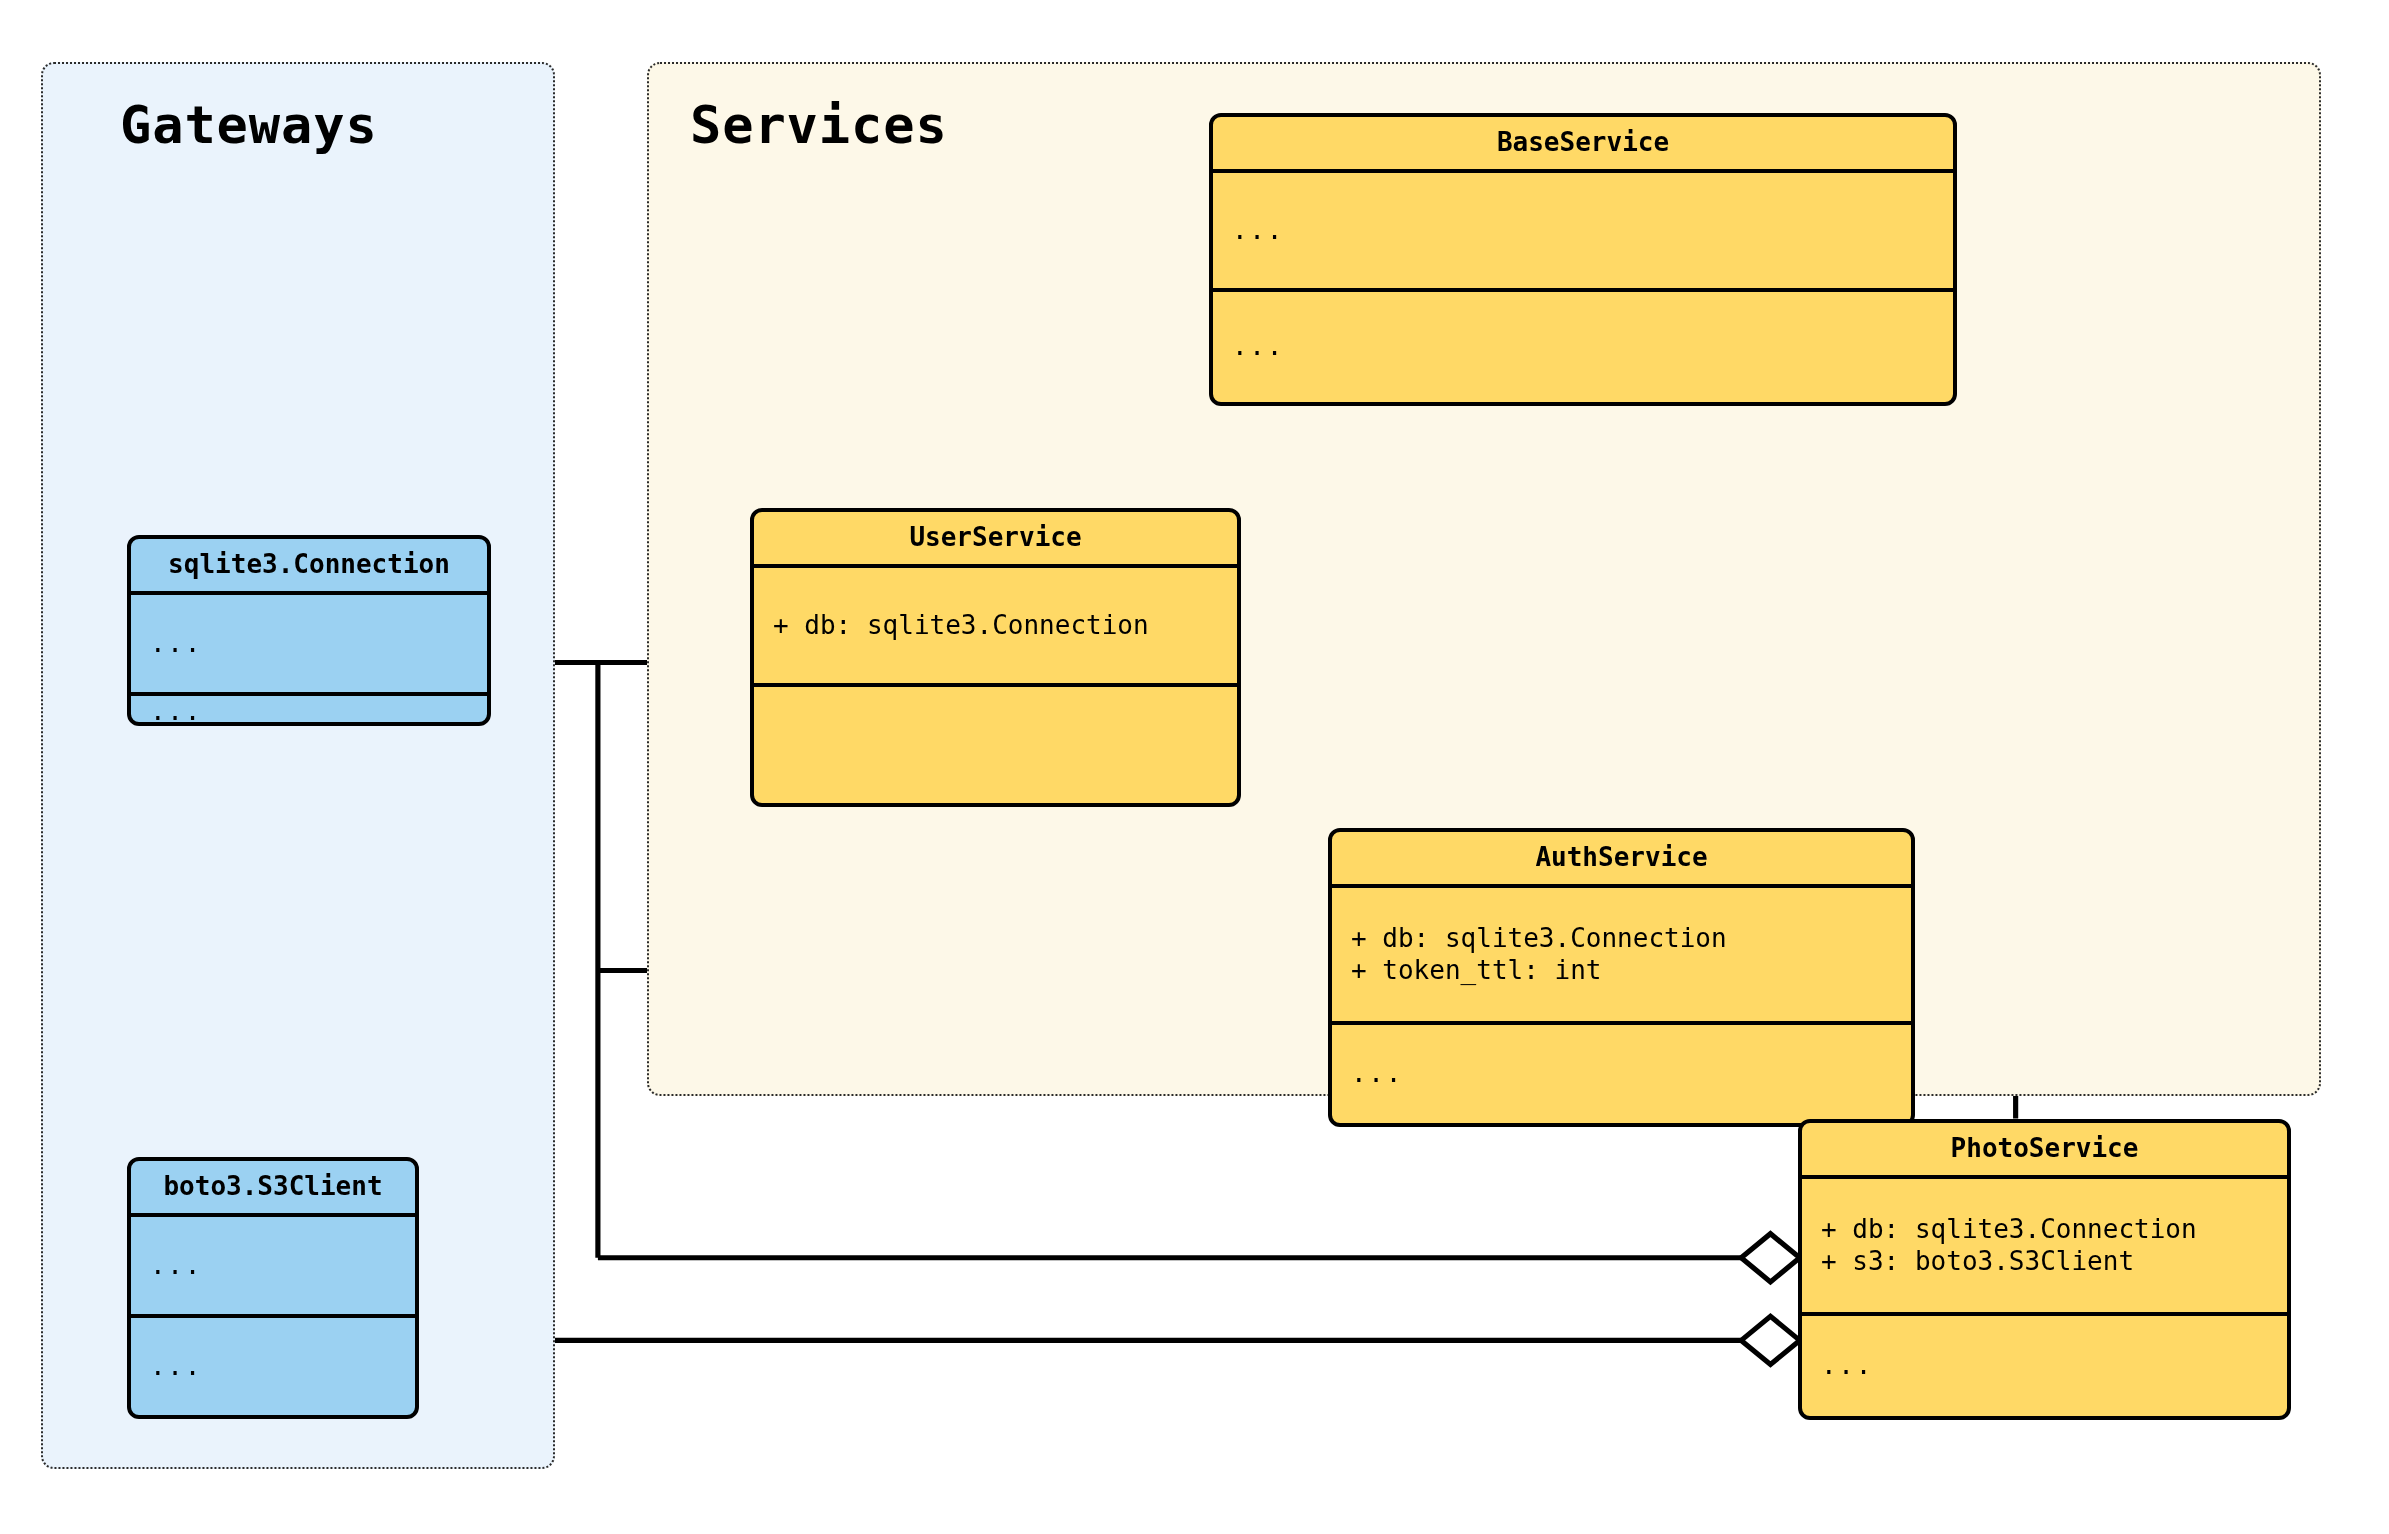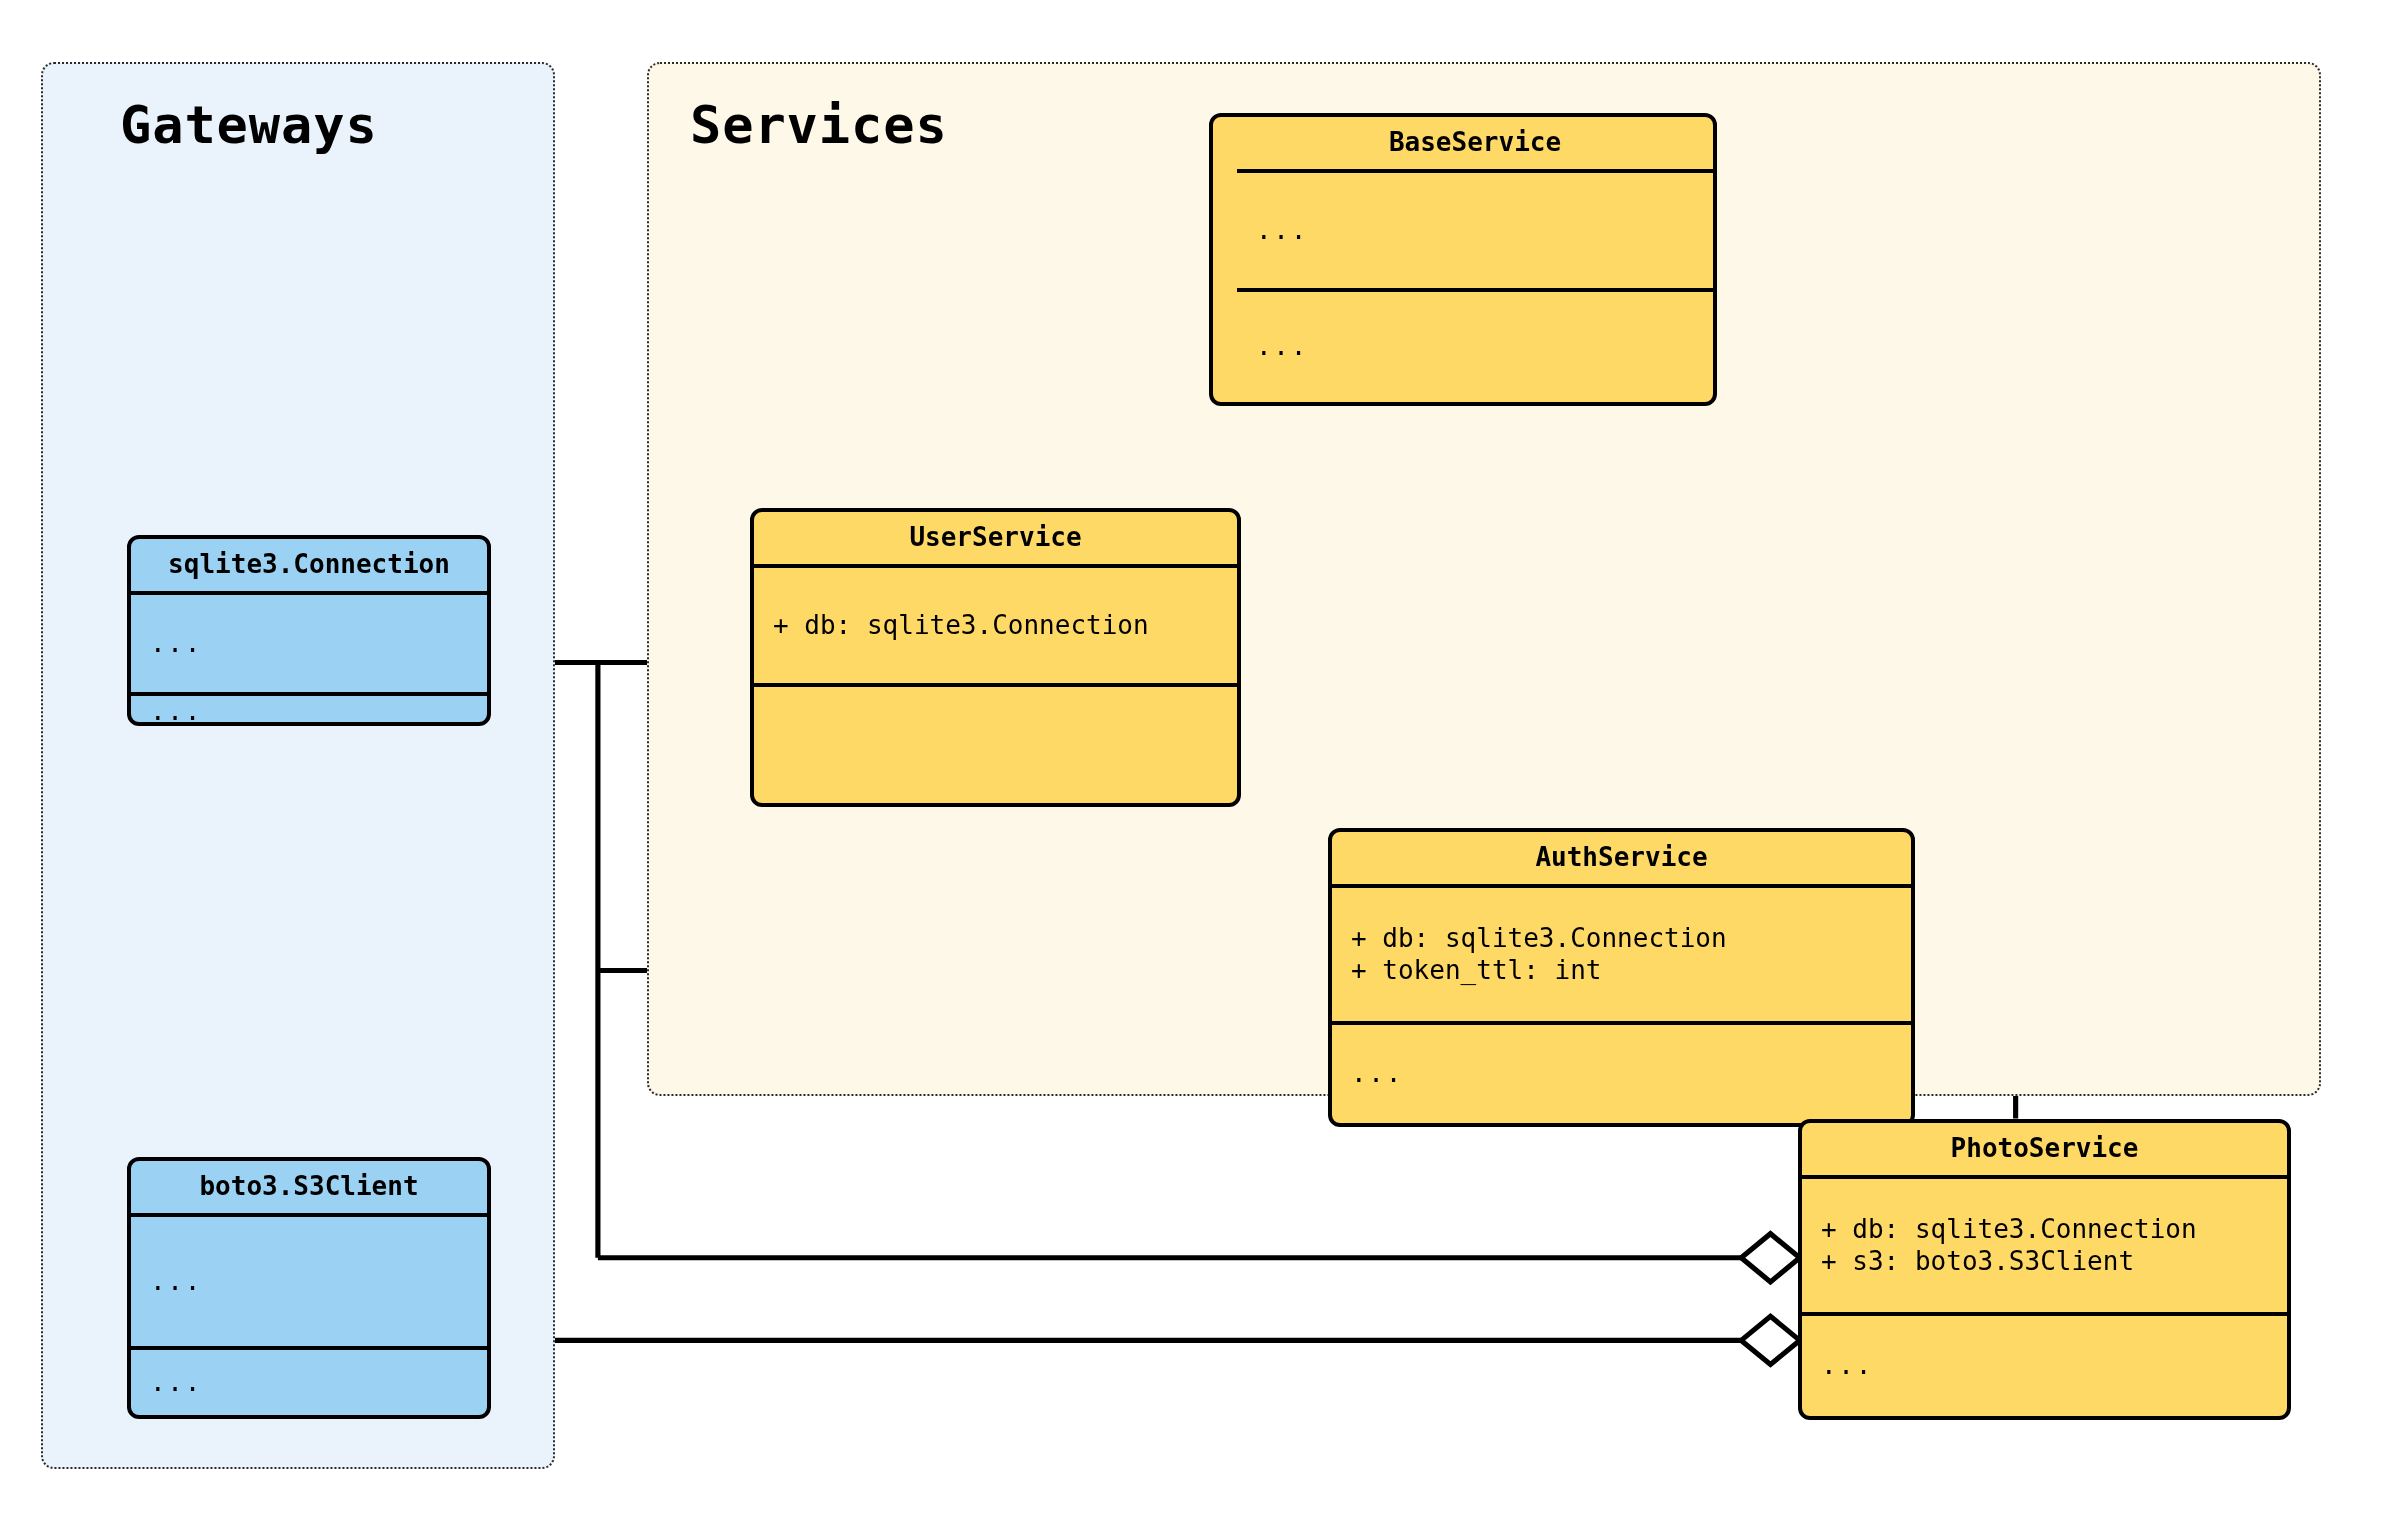--- a/index.html
+++ b/index.html
@@ -152,31 +152,31 @@
   <div class="klass blue" style="left:127px; top:535px; width:364px; height:191px;">
     <div class="k-title">sqlite3.Connection</div>
     <div class="k-compartment" style="flex:0 0 97px;">
       <span class="k-line dots">...</span>
     </div>
     <div class="k-compartment" style="flex:1 1 auto;">
       <span class="k-line dots">...</span>
     </div>
   </div>
 
-  <div class="klass blue" style="left:127px; top:1157px; width:364px; height:262px;gap:16px;">
+  <div class="klass blue" style="left:127px; top:1157px; width:292px; height:262px;">
     <div class="k-title">boto3.S3Client</div>
     <div class="k-compartment" style="flex:0 0 97px;">
       <span class="k-line dots">...</span>
     </div>
     <div class="k-compartment" style="flex:1 1 auto;">
       <span class="k-line dots">...</span>
     </div>
   </div>
 
-  <div class="klass yellow" style="left:1209px; top:113px; width:508px; height:293px;padding-left:24px;">
+  <div class="klass yellow" style="left:1209px; top:113px; width:748px; height:293px;">
     <div class="k-title">BaseService</div>
     <div class="k-compartment" style="flex:0 0 115px;">
       <span class="k-line dots">...</span>
     </div>
     <div class="k-compartment" style="flex:1 1 auto;">
       <span class="k-line dots">...</span>
     </div>
   </div>
 
   <div class="klass yellow" style="left:750px; top:508px; width:491px; height:299px;">

